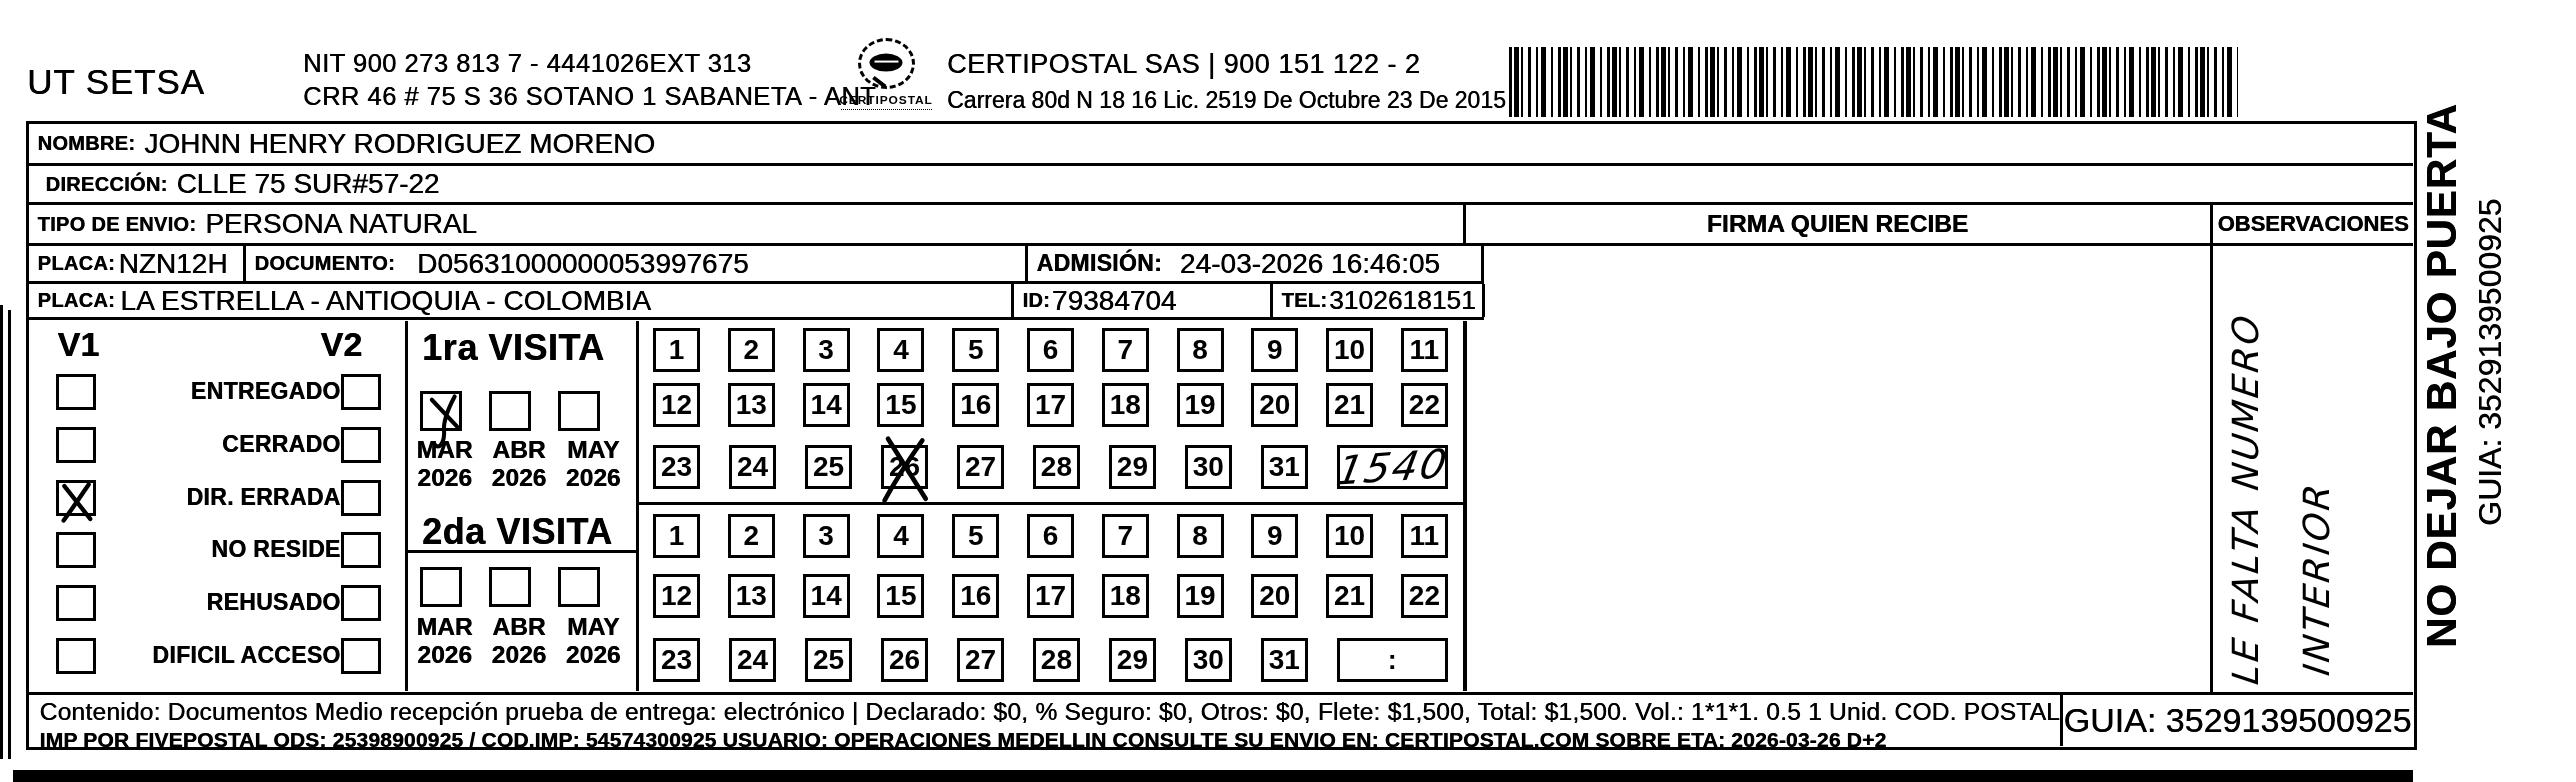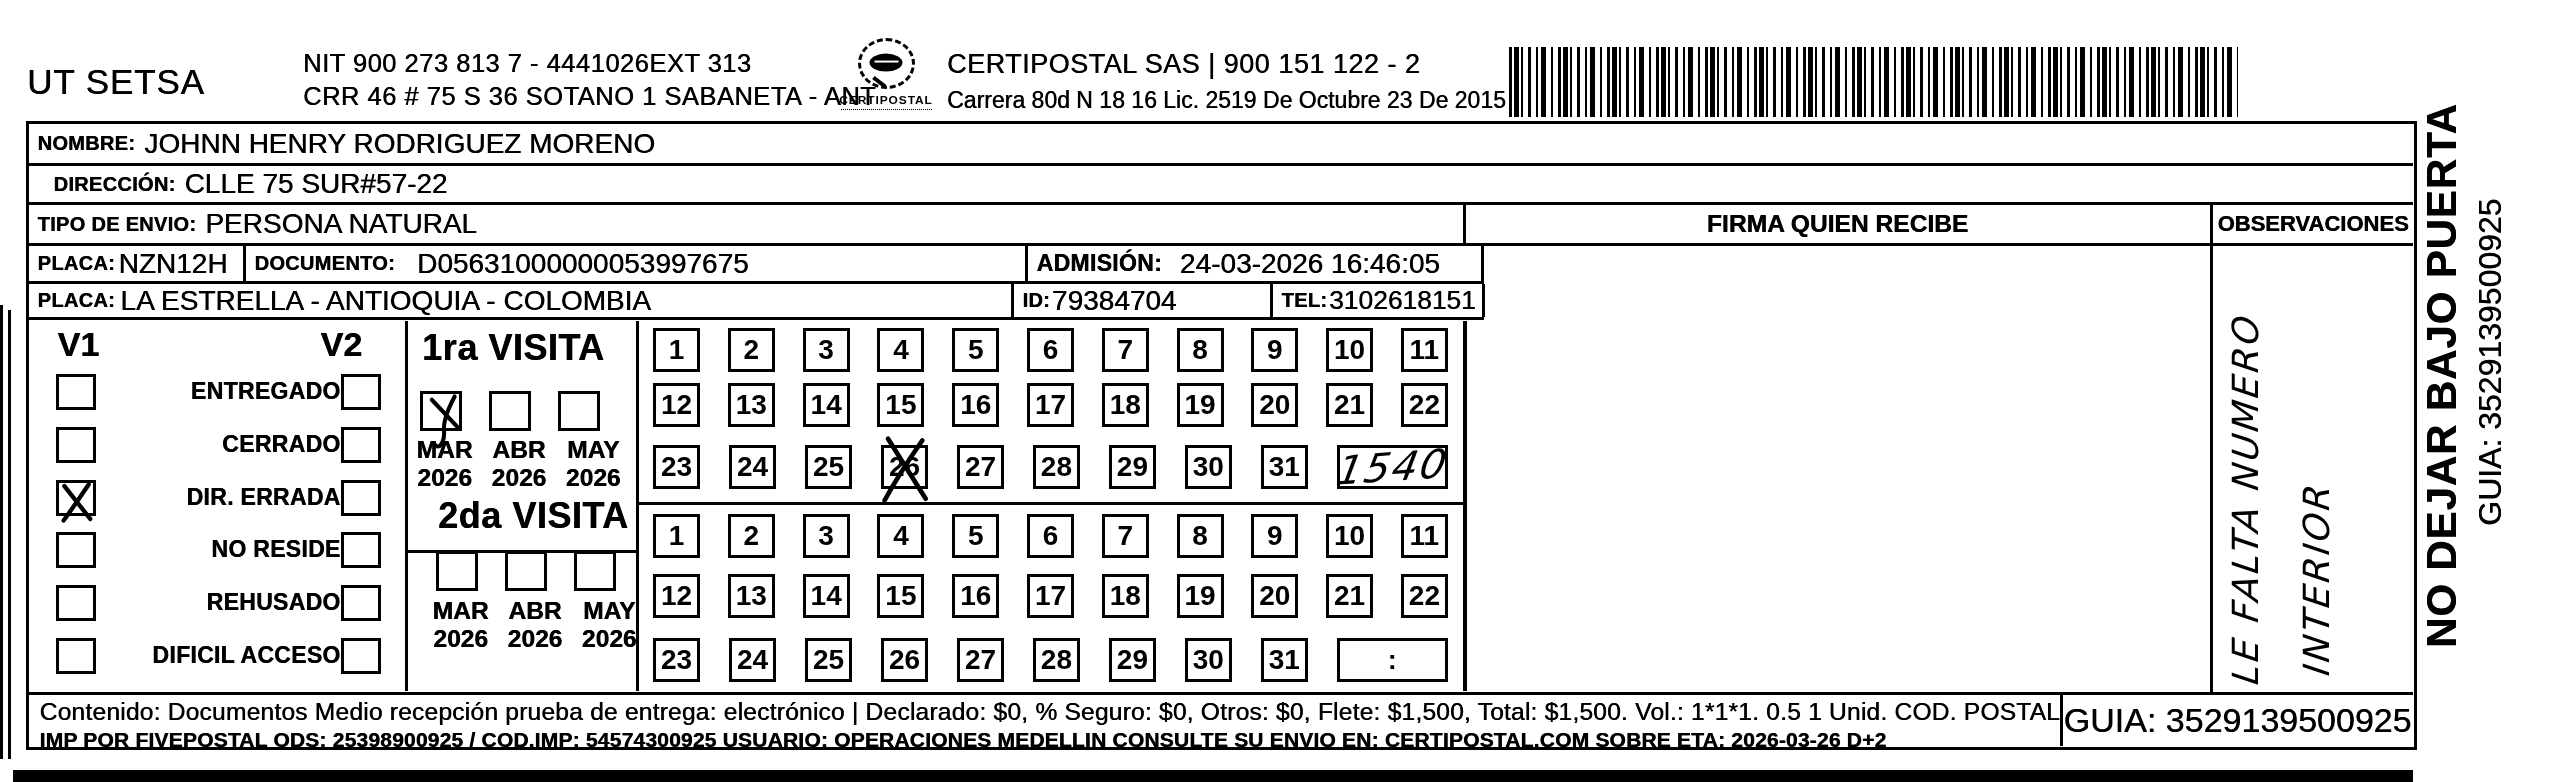--- a/index.html
+++ b/index.html
@@ -52,21 +52,21 @@
   .vhead{position:absolute;top:3.6px;font-weight:bold;font-size:34px;}
   .v1h{left:29px;} .v2h{left:292px;}
   .statusrow{position:absolute;left:0;width:100%;height:53px;display:flex;align-items:center;
              padding:0 24px 0 27px;}
   .cb{width:40px;height:36px;border:3.6px solid #000;position:relative;flex:none;}
   .statuslbl{flex:1;text-align:right;font-weight:bold;font-size:23px;letter-spacing:0.3px;}
 
   .vcol{left:379px;top:0;width:231px;height:370px;border-right:3.6px solid #000;position:absolute;}
   .visitcell{position:absolute;left:0;width:100%;}
   .visit1{top:0;height:232px;border-bottom:3.6px solid #000;}
-  .visit2{top:168px;height:218px;margin-left:16px;}
+  .visit2{top:184px;height:218px;}
   .vtitle{margin:5.5px 0 0 14.6px;font-weight:bold;font-size:36px;letter-spacing:0.5px;}
   .vboxes{display:flex;gap:27px;margin:22px 0 0 12.8px;}
   .visit2 .vboxes{margin-top:14.6px;}
   .vbox{width:42px;height:40px;border:3.6px solid #000;position:relative;flex:none;}
   .vmonths,.vyears{display:flex;gap:7.3px;margin-left:3.6px;}
   .vmonths{margin-top:5.5px;}
   .vmonths span,.vyears span{width:67px;text-align:center;font-weight:bold;font-size:24.6px;}
   .vyears span{font-size:24.6px;}
 
   .calcol{left:610px;top:0;width:828px;height:370px;border-right:4.6px solid #000;position:absolute;}
@@ -140,21 +140,21 @@
   <div class="form">
 
     <div class="row r1">
       <div class="cell" style="left:0;width:2384px;">
         <span class="lbl ink">NOMBRE:</span>
         <span class="val ink">JOHNN HENRY RODRIGUEZ MORENO</span>
       </div>
     </div>
 
     <div class="row r2">
-      <div class="cell" style="left:16px;width:2384px;">
+      <div class="cell" style="left:8px;width:2384px;">
         <span class="lbl ink">DIRECCIÓN:</span>
         <span class="val ink">CLLE 75 SUR#57-22</span>
       </div>
     </div>
 
     <div class="row r3">
       <div class="cell hdrcell ink" style="left:1437px;width:744px;font-size:24.6px;">FIRMA QUIEN RECIBE</div>
       <div class="cell bR" style="left:0;width:1437px;">
         <span class="lbl ink">TIPO DE ENVIO:</span>
         <span class="val ink">PERSONA NATURAL</span>

